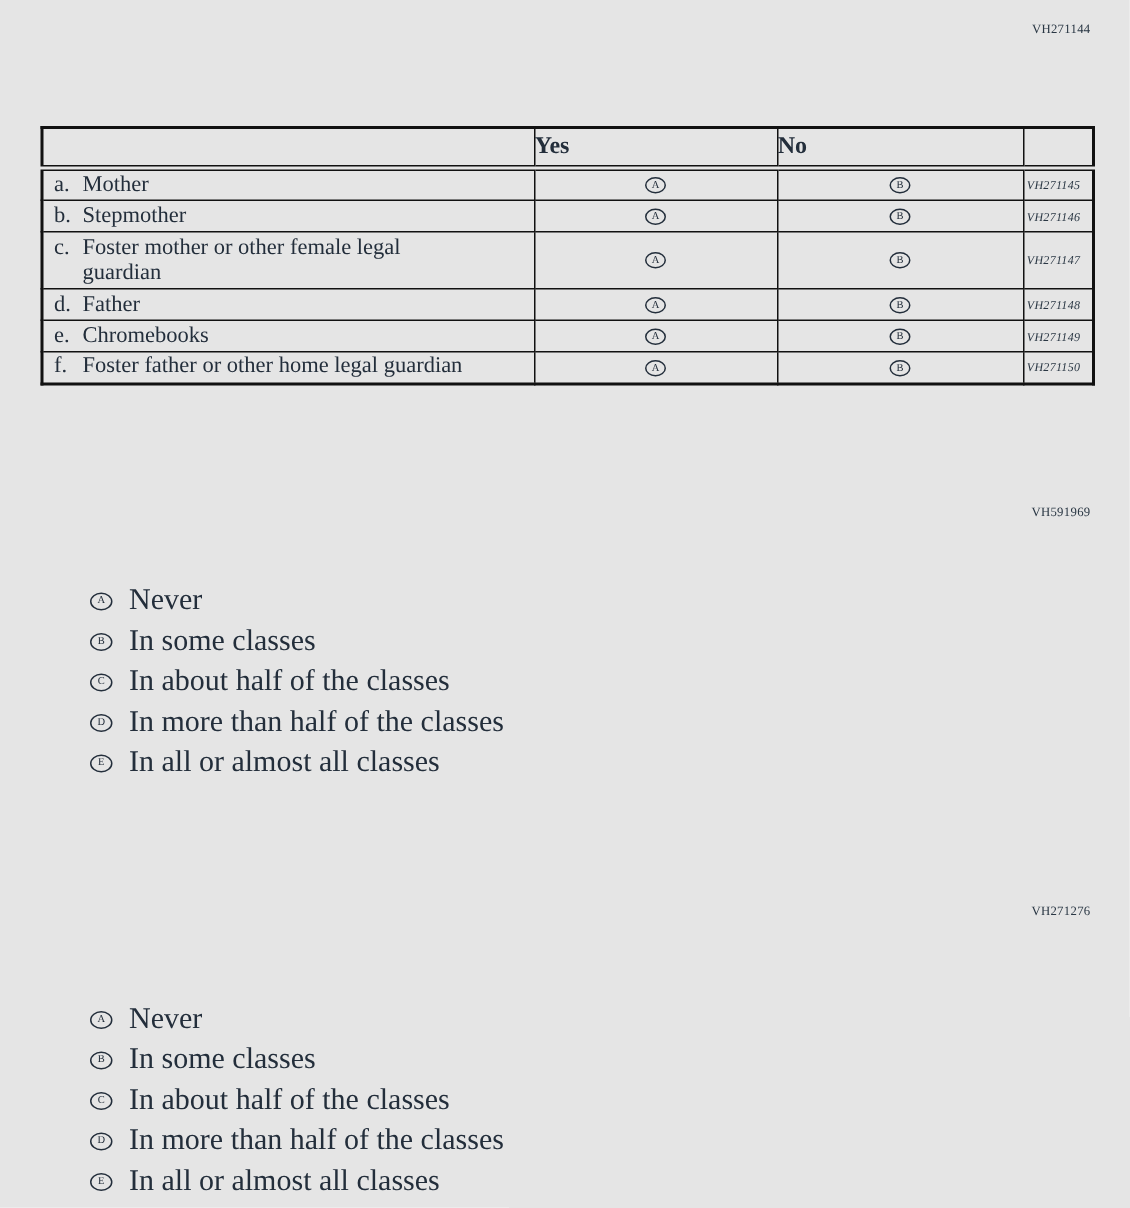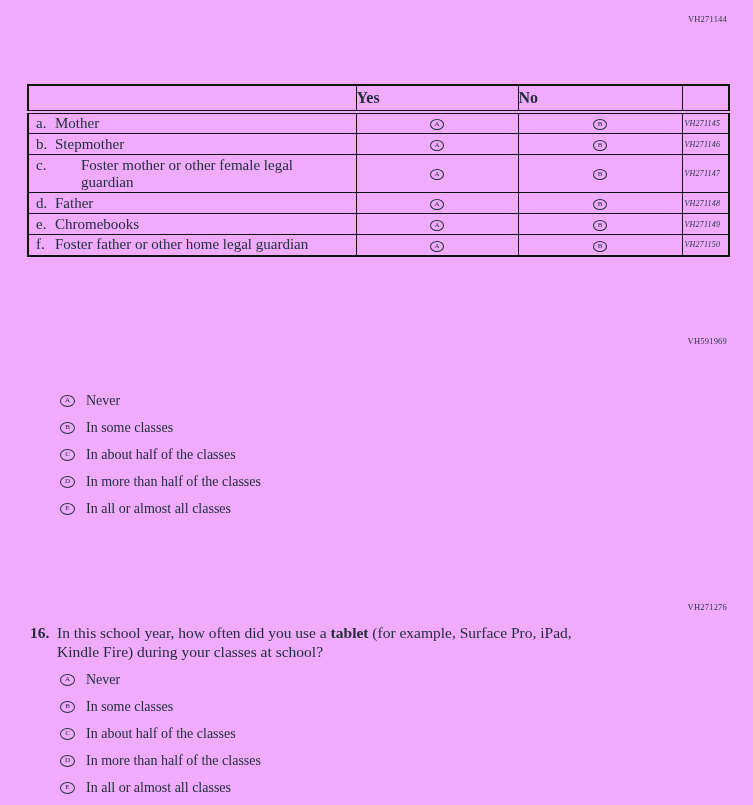--- a/index.html
+++ b/index.html
@@ -1,18 +1,18 @@
 <!DOCTYPE html>
 <html><head>
 <meta charset="utf-8">
 <style>
   * { margin:0; padding:0; box-sizing:border-box; }
   body { background:#ffffff; }
   .page {
-    position:relative; width:753px; height:805px; background:#f0abfc;
+    position:relative; width:753px; height:805px; background:#e5e5e5;
     font-family:"Liberation Serif","DejaVu Serif",serif; color:#232e3b;
     overflow:hidden;
   }
   .vh-code {
     position:absolute; right:26px; font-size:8.5px; letter-spacing:.2px;
     color:#2a3744; font-family:"Liberation Serif","DejaVu Serif",serif;
   }
   .question { position:absolute; left:30px; display:flex; }
   .q-number { font-weight:bold; font-size:15.5px; width:27px; flex:none; line-height:19px; }
   .q-text { font-size:15.5px; line-height:19px; }
@@ -43,21 +43,21 @@
   .bubble {
     display:inline-flex; align-items:center; justify-content:center;
     width:14px; height:11px; border:1px solid #232e3b; border-radius:50%;
     font-size:7px; line-height:1; color:#232e3b; vertical-align:middle;
   }
 
   
   .options { position:absolute; left:60px; }
   .option { display:flex; align-items:center; height:15px; margin-bottom:12px; }
   .option .bubble { width:15px; height:12px; flex:none; }
-  .option-label { font-size:14px; margin-left:11px; white-space:nowrap; }
+  .option-label { font-size:20px; margin-left:11px; white-space:nowrap; }
 </style>
 </head>
 <body>
 
 <div class="page">
 
   <span class="vh-code" style="top:14px;">VH271144</span>
 
 
   <table class="answers">
@@ -95,21 +95,21 @@
             </div>
           </td>
         <td class="choice-cell"><span class="bubble">A</span></td>
         <td class="choice-cell"><span class="bubble">B</span></td>
         <td class="code-cell">VH271146</td>
       </tr>
       <tr class="tall-row">
         <td class="label-cell">
             <div class="row-flex">
               <span class="row-letter">c.</span>
-              <span class="row-text" style="max-width:250px;margin-left:26px;">Foster mother or other female legal guardian</span>
+              <span class="row-text" style="max-width:250px;">Foster mother or other female legal guardian</span>
             </div>
           </td>
         <td class="choice-cell"><span class="bubble">A</span></td>
         <td class="choice-cell"><span class="bubble">B</span></td>
         <td class="code-cell">VH271147</td>
       </tr>
       <tr class="std-row">
         <td class="label-cell">
             <div class="row-flex">
               <span class="row-letter">d.</span>
@@ -166,24 +166,20 @@
       <span class="option-label">In more than half of the classes</span>
     </div>
     <div class="option">
       <span class="bubble">E</span>
       <span class="option-label">In all or almost all classes</span>
     </div>
   </div>
 
   <span class="vh-code" style="top:602px;">VH271276</span>
 
-  <div class="question" style="top:623px;">
-    <span class="q-number">16.</span>
-    <div class="q-text" style="width:560px;"><span>In this school year, how often did you use a </span><b>tablet</b><span> (for example, Surface Pro, iPad, Kindle Fire) during your classes at school?</span></div>
-  </div>
 
   <div class="options" style="top:672px;">
     <div class="option">
       <span class="bubble">A</span>
       <span class="option-label">Never</span>
     </div>
     <div class="option">
       <span class="bubble">B</span>
       <span class="option-label">In some classes</span>
     </div>

